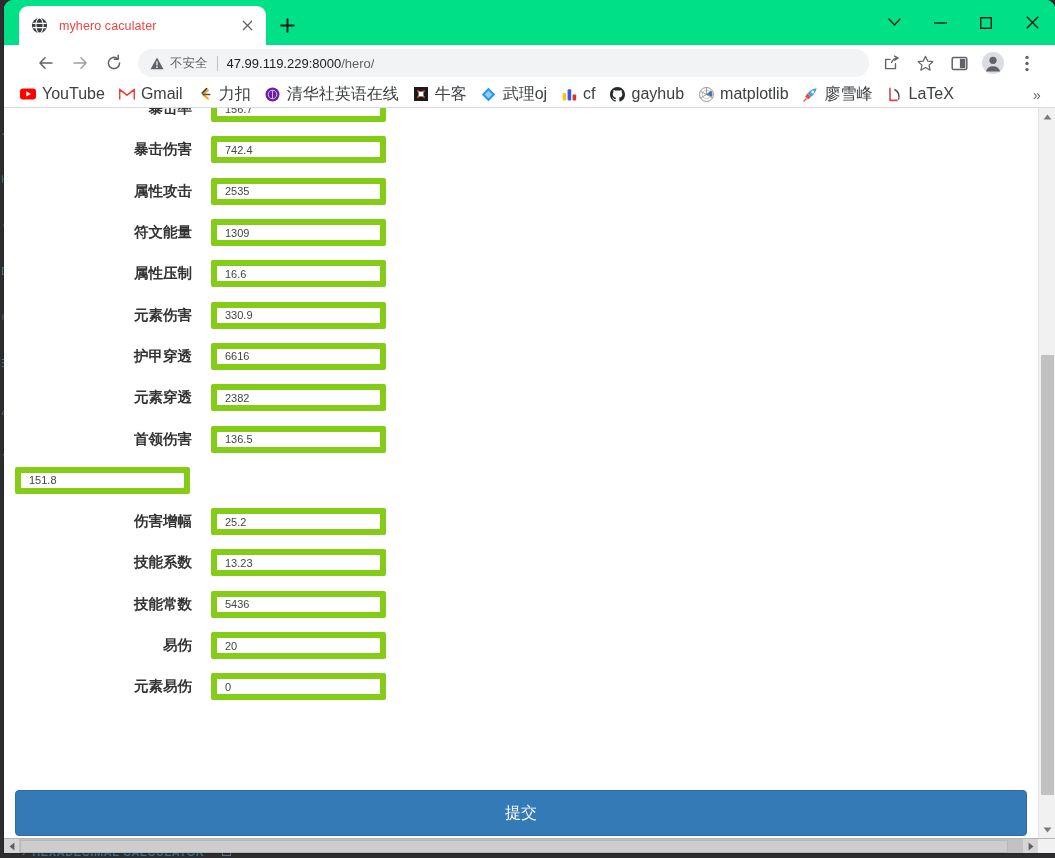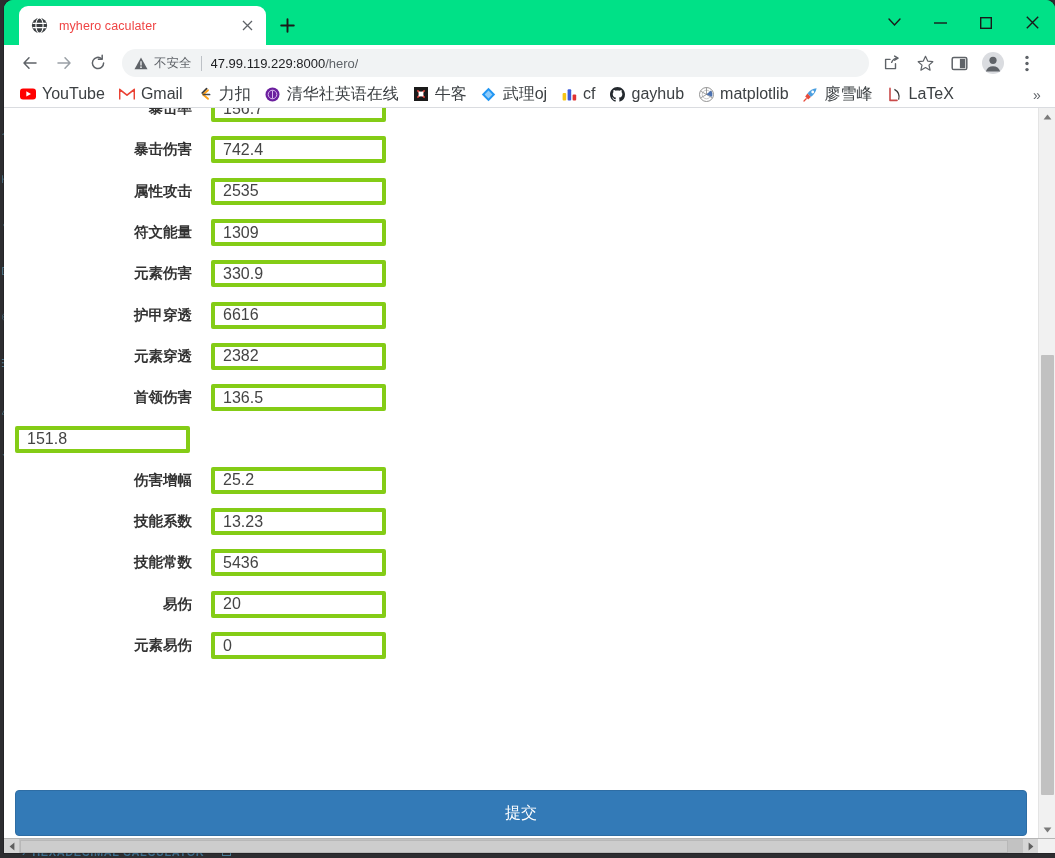--- a/index.html
+++ b/index.html
@@ -88,21 +88,21 @@
     width: 46px; height: 45px;
     display: flex; align-items: center; justify-content: center;
     cursor: pointer;
   }
 
   
   #toolbar {
     position: relative; height: 36px; width: 100%;
     background: #ffffff;
     display: flex; align-items: center;
-    padding: 0 8px 0 12px;
+    padding: 0 8px 0 28px;
   }
   .tb-icon {
     width: 28px; height: 28px; flex: 0 0 28px;
     display: flex; align-items: center; justify-content: center;
     border-radius: 50%; cursor: pointer; margin-right: 6px;
   }
   #omnibox {
     flex: 1; height: 28px; margin: 0 8px 0 4px;
     background: #f1f3f4; border-radius: 14px;
     display: flex; align-items: center; padding: 0 10px 0 12px;
@@ -170,24 +170,24 @@
     padding-left: 11px;
   }
   .form-label {
     width: 196px; flex: 0 0 196px;
     text-align: right; padding-right: 19px;
     font-size: 14.5px; font-weight: bold; color: #333333;
     font-family: "DejaVu Sans", "Liberation Sans", sans-serif;
   }
   .form-input {
     width: 175px; height: 27px;
-    border: 4px solid #84cc16;
+    border: 6px solid #84cc16;
     border-radius: 2px;
     background: #ffffff;
-    font-size: 16px;
+    font-size: 11px;
     color: #444444;
     padding: 0 8px;
     font-family: "Liberation Sans", "DejaVu Sans", sans-serif;
     outline: none;
   }
   #submit-row {
     position: absolute; left: 11px; top: 682px;
     width: 1012px;
   }
   #submit-button {
@@ -515,20 +515,24 @@
           </div>
           <div class="form-row">
             <div class="form-label">属性攻击</div>
             <input type="text" class="form-input" value="2535" style="">
           </div>
           <div class="form-row">
             <div class="form-label">符文能量</div>
             <input type="text" class="form-input" value="1309" style="">
           </div>
           <div class="form-row">
+            <div class="form-label">属性压制</div>
+            <input type="text" class="form-input" value="16.6" style="">
+          </div>
+          <div class="form-row">
             <div class="form-label">元素伤害</div>
             <input type="text" class="form-input" value="330.9" style="">
           </div>
           <div class="form-row">
             <div class="form-label">护甲穿透</div>
             <input type="text" class="form-input" value="6616" style="">
           </div>
           <div class="form-row">
             <div class="form-label">元素穿透</div>
             <input type="text" class="form-input" value="2382" style="">

